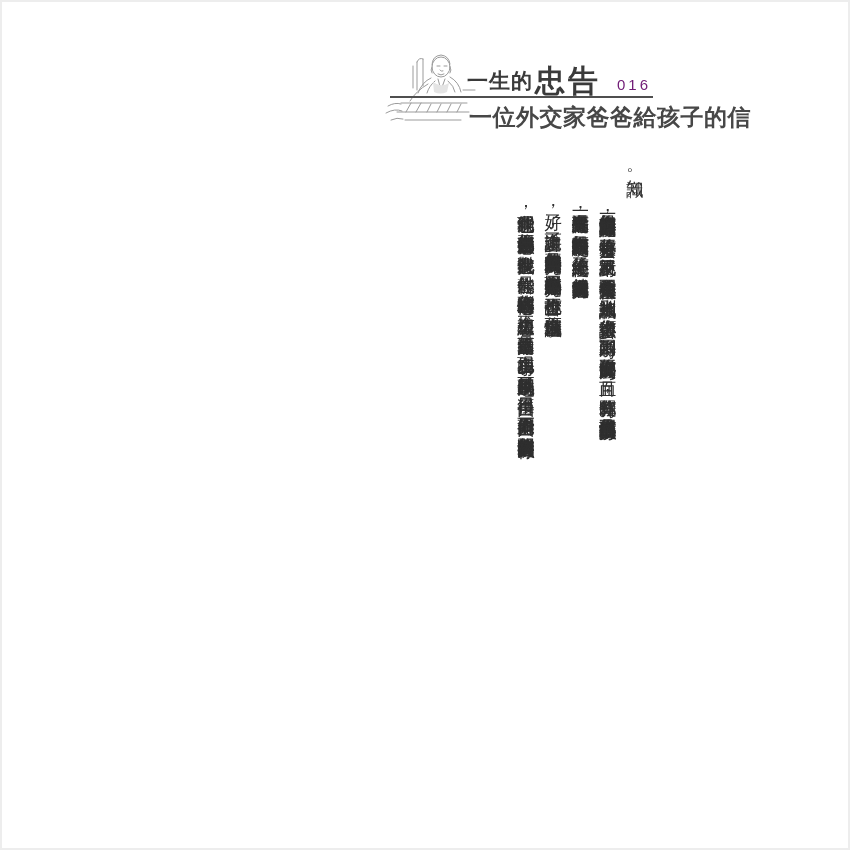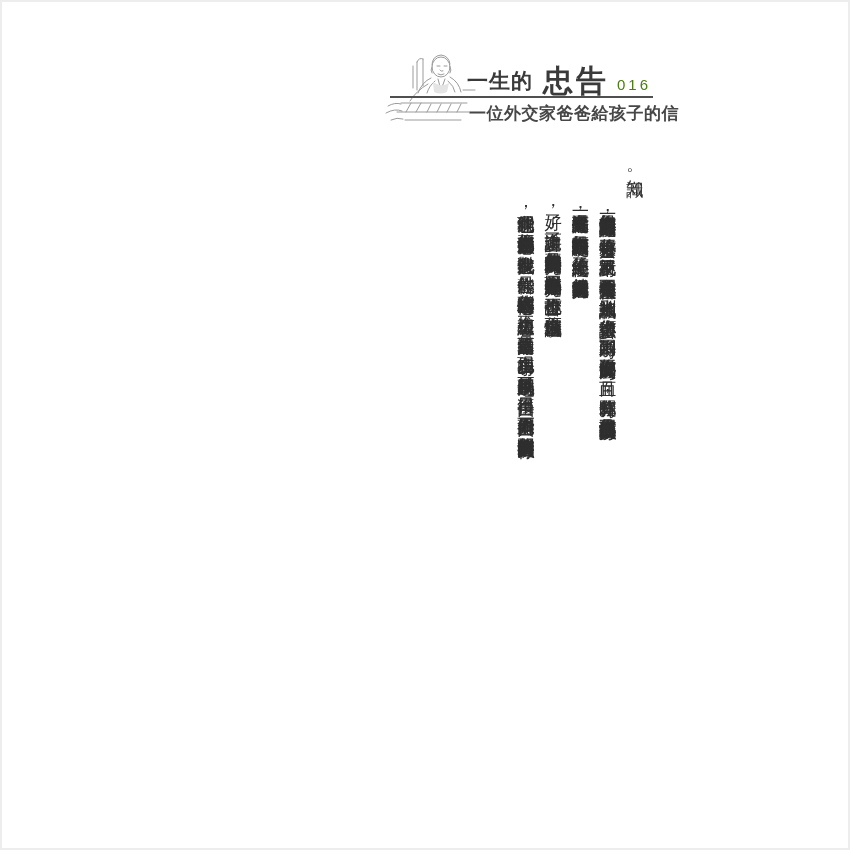--- a/index.html
+++ b/index.html
@@ -14,34 +14,34 @@
   
   .illustration{
     position:absolute;left:383px;top:50px;width:94px;height:88px;
   }
   .title-row{
     position:absolute;left:467px;top:64px;width:200px;height:34px;
     display:flex;align-items:center;color:#3a3a3a;
     font-family:"Liberation Sans", sans-serif;font-weight:bold;
   }
   .title-small{font-size:21px;letter-spacing:1px;}
-  .title-large{font-size:30px;letter-spacing:3px;margin-left:10px;}
+  .title-large{font-size:30px;letter-spacing:3px;margin-left:2px;}
   .page-number{
     position:absolute;left:617px;top:76px;
     font-family:"Liberation Sans", sans-serif;
-    font-size:15px;color:#4d7c0f;letter-spacing:3px;
+    font-size:15px;color:#701a75;letter-spacing:3px;
   }
   .header-rule{
     position:absolute;left:390px;top:96px;width:263px;height:2px;
     background:#4f4f4f;
   }
   .subtitle{
     position:absolute;left:469px;top:102px;
     font-family:"Liberation Sans", sans-serif;
-    font-size:17px;font-weight:bold;color:#474747;letter-spacing:0.5px;
+    font-size:23px;font-weight:bold;color:#474747;letter-spacing:0.5px;
   }
   
   .body-text{
     position:absolute;left:288px;top:166px;width:360px;height:632px;
     writing-mode:vertical-rl;
     font-size:17.3px;line-height:27.3px;letter-spacing:0.3px;
     color:#2f2f2f;
     font-family:"Liberation Serif", serif;
   }
   .body-text p{margin:0;padding:0;}

